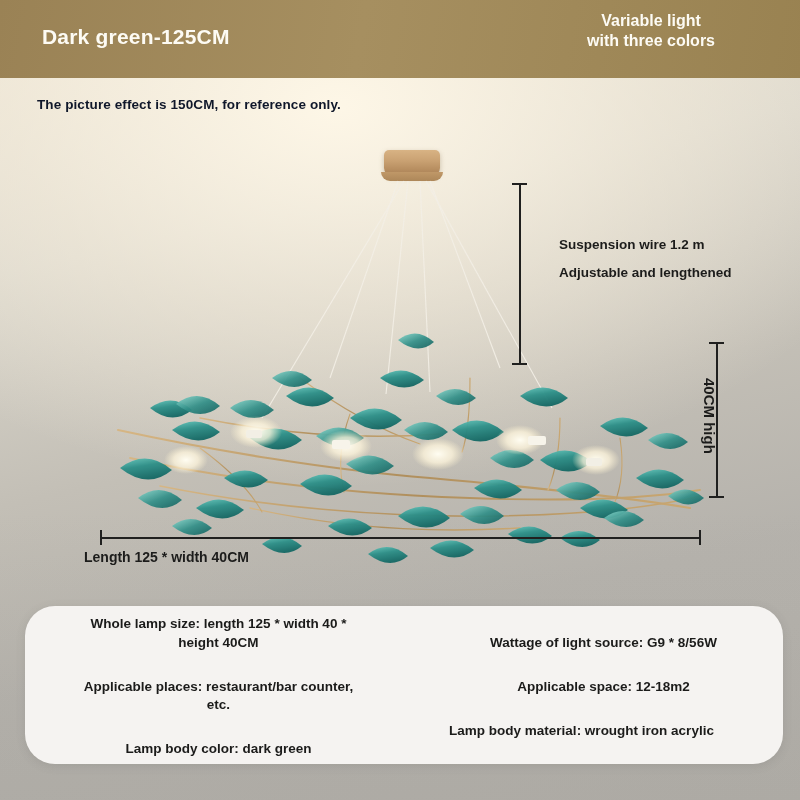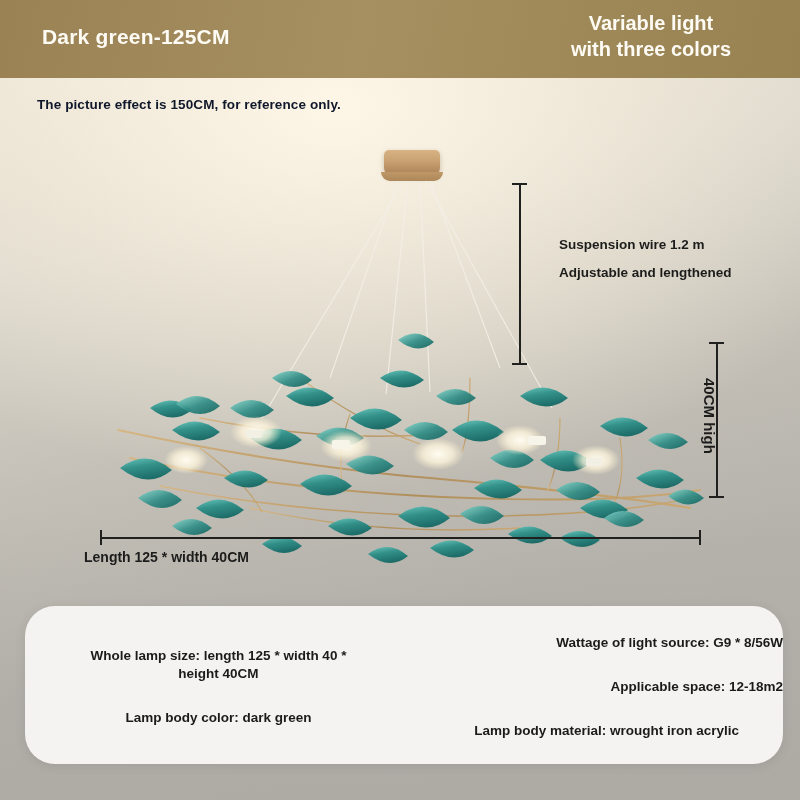--- a/index.html
+++ b/index.html
@@ -15,21 +15,21 @@
     position:absolute;left:0;top:0;width:800px;height:92px;
     background:linear-gradient(100deg,#9a8255 0%,#a68f60 45%,#998251 100%);
   }
   .header-title{
     position:absolute;left:42px;top:25px;
     font-size:21px;font-weight:bold;color:#fdfbf4;
     letter-spacing:.2px;white-space:nowrap;
   }
   .header-right{
     position:absolute;right:34px;top:11px;width:230px;
-    text-align:center;font-size:20px;font-weight:bold;color:#fdfbf4;
+    text-align:center;font-size:16px;font-weight:bold;color:#fdfbf4;
     line-height:1.28;
   }
 
   
   .photo{
     position:absolute;left:0;top:78px;width:800px;height:722px;
     background:
       radial-gradient(120% 85% at 42% 4%, rgba(255,248,232,.95) 0%, rgba(246,238,221,.55) 34%, rgba(234,228,214,0) 62%),
       linear-gradient(168deg,#e9e2d3 0%,#dad6cb 22%,#c3bfb6 48%,#b5b2ac 70%,#b2afa9 100%);
   }
@@ -93,21 +93,21 @@
     flex:1;display:flex;flex-direction:column;
     justify-content:center;gap:26px;padding:14px 0 10px 0;
   }
   .spec-col.left{padding-left:14px;}
   .spec-col.right{padding-left:26px;}
   .spec-item{
     font-size:13.5px;font-weight:bold;color:#1b1b1a;
     line-height:1.35;
   }
   .spec-col.left .spec-item{text-align:center;padding:0 36px;}
-  .spec-col.right .spec-item{text-align:right;}
+  .spec-col.right .spec-item{text-align:center;}
   .spec-col.right .spec-item.wrap{padding-right:44px;}
 </style>
 </head>
 <body>
 
 <div class="page">
 
   <div class="header-band">
     <div class="header-title">Dark green-125CM</div>
     <div class="header-right">
@@ -252,20 +252,21 @@
   <div>
     <div class="dim-line dim-h" style="left:100px;top:537px;width:600px;"></div>
     <div class="tick-v" style="left:100px;top:530px;"></div>
     <div class="tick-v" style="left:699px;top:530px;"></div>
     <div class="length-label">Length 125 * width 40CM</div>
   </div>
 
   <div class="spec-card">
     <div class="spec-col left">
       <div class="spec-item">Whole lamp size: length 125 * width 40 * height 40CM</div>
+      <div class="spec-item">Applicable places: restaurant/bar counter, etc.</div>
       <div class="spec-item">Lamp body color: dark green</div>
     </div>
     <div class="spec-col right">
       <div class="spec-item">Wattage of light source: G9 * 8/56W</div>
       <div class="spec-item">Applicable space: 12-18m2</div>
       <div class="spec-item wrap">Lamp body material: wrought iron acrylic</div>
     </div>
   </div>
 
 </div>

